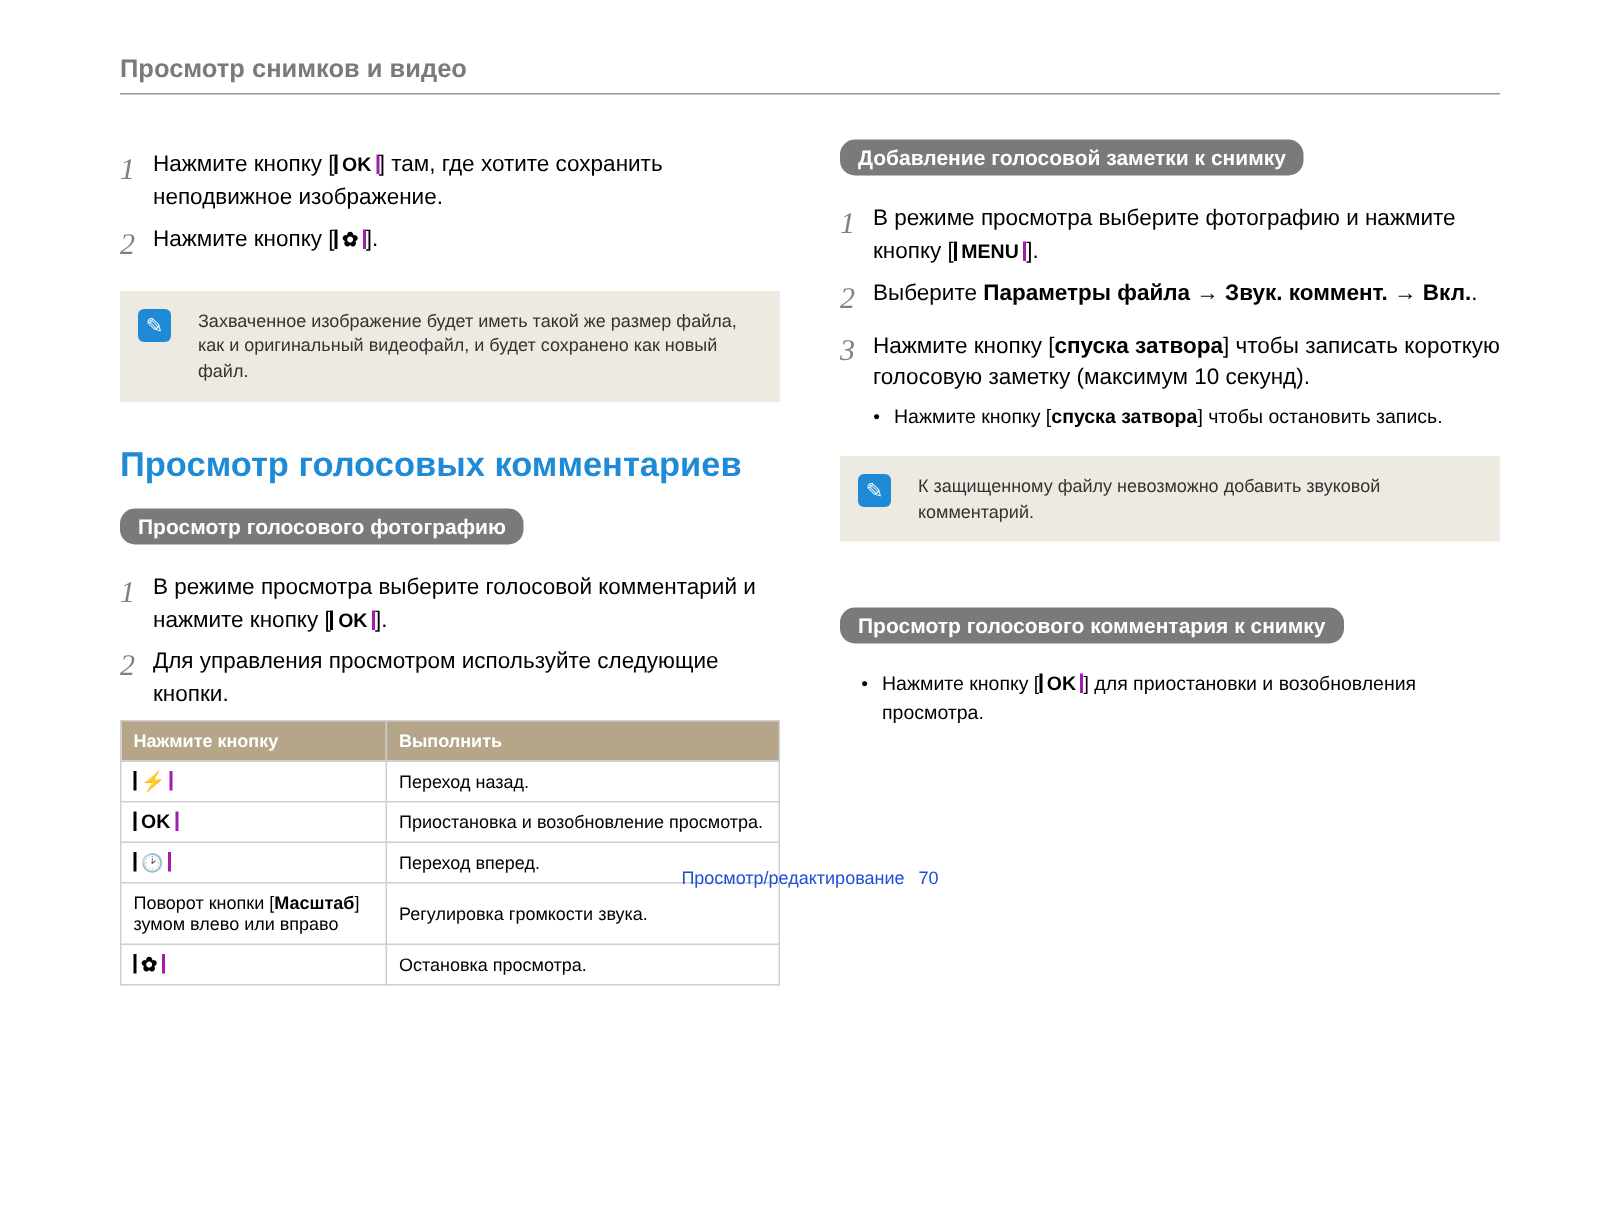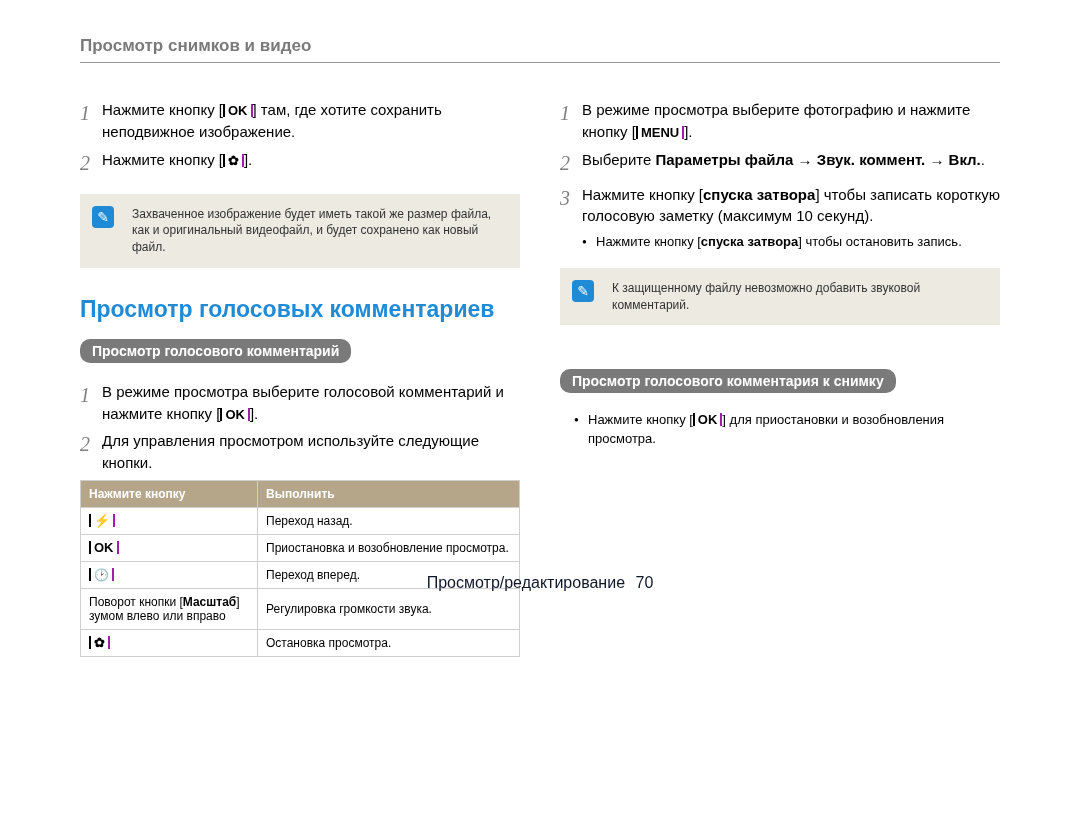--- a/index.html
+++ b/index.html
@@ -141,22 +141,22 @@
   }
   table.controls td:first-child {
     width: 160px;
   }
   .footer {
     position: absolute;
     left: 0;
     right: 0;
     bottom: 24px;
     text-align: center;
-    font-size: 16px;
-    color: #0f172a;
+    font-size: 12px;
+    color: #1d4ed8;
   }
   .footer .pnum { margin-left: 6px; }
   b { font-weight: bold; }
 </style>
 </head>
 <body>
 
 <div class="page">
 
   <div class="header-title">Просмотр снимков и видео</div>
@@ -180,21 +180,21 @@
         </div>
       </div>
 
       <div class="note-box">
         <div class="note-icon">✎</div>
         <span>Захваченное изображение будет иметь такой же размер файла, как и оригинальный видеофайл, и будет сохранено как новый файл.</span>
       </div>
 
       <div class="section-title">Просмотр голосовых комментариев</div>
 
-      <div class="pill">Просмотр голосового комментарий</div>
+      <div class="pill">Просмотр голосового фотографию</div>
 
       <div class="step">
         <div class="step-num">1</div>
         <div class="step-text">
           <span>В режиме просмотра выберите голосовой комментарий и нажмите кнопку [</span><span class="keycap"><span class="icon-ok">OK</span></span><span>].</span>
         </div>
       </div>
 
       <div class="step">
         <div class="step-num">2</div>
@@ -239,20 +239,21 @@
             </td>
             <td>Остановка просмотра.</td>
           </tr>
         </tbody>
       </table>
 
     </div>
 
     <div class="col">
 
+      <div class="pill">Добавление голосовой заметки к снимку</div>
 
       <div class="step">
         <div class="step-num">1</div>
         <div class="step-text">
           <span>В режиме просмотра выберите фотографию и нажмите кнопку [</span><span class="keycap"><b>MENU</b></span><span>].</span>
         </div>
       </div>
 
       <div class="step">
         <div class="step-num">2</div>

